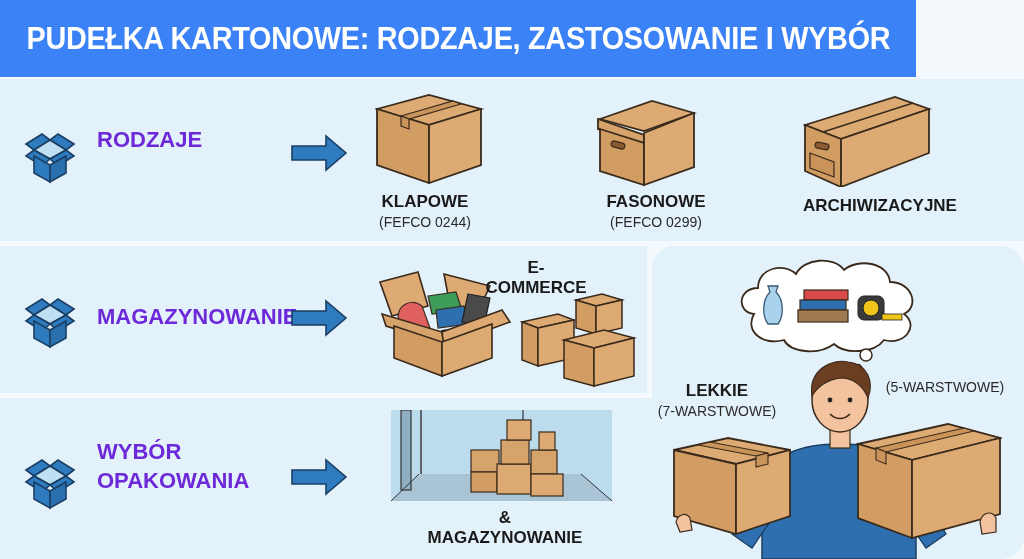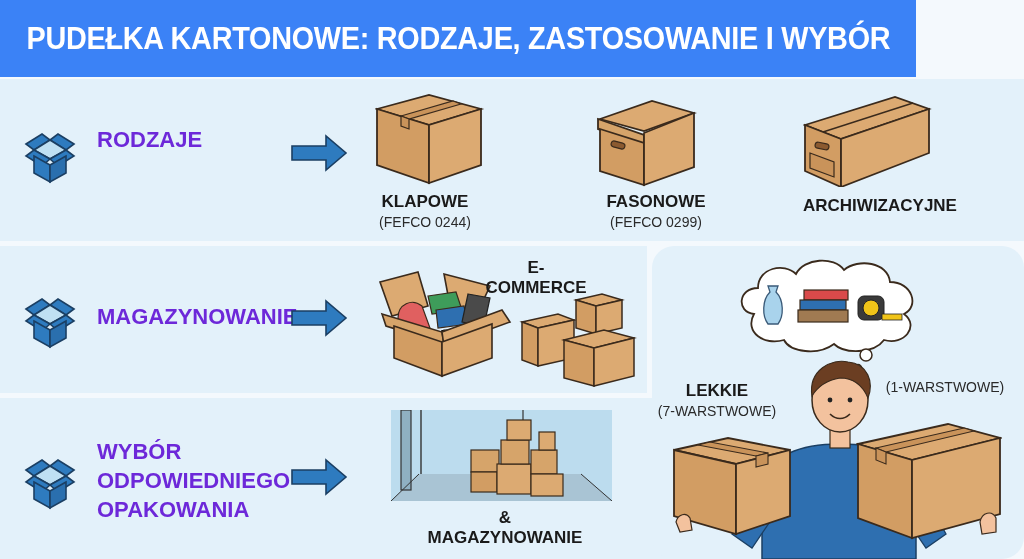--- a/index.html
+++ b/index.html
@@ -136,21 +136,20 @@
     <polygon points="76,56 116,46 116,84 76,94" fill="#dcaa72" stroke="#3a2a1c" stroke-width="1.5"></polygon>
   </svg>
 </div>
 
 <div class="panel p3">
   <svg class="abs" style="left:22px;top:54px" width="56" height="60" viewBox="0 0 56 60">
       <use href="#blueBox"></use>
     </svg>
   <div class="abs rowlabel" style="left:97px;top:39px">
     <div>WYBÓR</div>
-    <div>ODPOWIEDNIEGO</div>
     <div>OPAKOWANIA</div>
   </div>
   <svg class="abs" style="left:290px;top:59px" width="58" height="40" viewBox="0 0 58 40">
       <use href="#arrow"></use>
     </svg>
 
   <svg class="abs" style="left:391px;top:12px" width="221" height="91" viewBox="0 0 221 91">
     <rect x="0" y="0" width="221" height="91" fill="#bcdcee"></rect>
     <polygon points="0,91 28,64 190,64 221,91" fill="#a9c4d4"></polygon>
     <rect x="10" y="0" width="10" height="80" fill="#8fb0c2" stroke="#333" stroke-width="1.2"></rect>
@@ -191,21 +190,21 @@
       <circle cx="137" cy="54" r="8" fill="#f0c419" stroke="#222"></circle>
       <rect x="148" y="60" width="20" height="6" fill="#f0c419" stroke="#222" stroke-width="0.8"></rect>
     </g>
   </svg>
 
   <div class="abs caption" style="left:0px;top:135px;width:130px">
     <b>LEKKIE</b>
     <span class="sub">(7-WARSTWOWE)</span>
   </div>
   <div class="abs caption" style="left:228px;top:131px;width:130px">
-    <span class="sub">(1-WARSTWOWE)</span>
+    <span class="sub">(5-WARSTWOWE)</span>
   </div>
 
   <svg class="abs" style="left:40px;top:108px" width="290" height="205" viewBox="0 0 290 205">
     <path d="M70,128 C80,100 110,90 148,90 C186,90 214,100 224,128 L224,205 L70,205 Z" fill="#2e6fb0" stroke="#1b3f63" stroke-width="1.5"></path>
     <path d="M40,180 C50,160 70,150 78,140 L90,150 L60,194 Z" fill="#2e6fb0" stroke="#1b3f63" stroke-width="1.3"></path>
     <path d="M254,180 C244,160 224,150 216,140 L204,150 L234,194 Z" fill="#2e6fb0" stroke="#1b3f63" stroke-width="1.3"></path>
     <rect x="138" y="72" width="20" height="22" fill="#f3c29e" stroke="#3a2a1c" stroke-width="1.2"></rect>
     <ellipse cx="148" cy="46" rx="28" ry="32" fill="#f3c29e" stroke="#3a2a1c" stroke-width="1.5"></ellipse>
     <path d="M120,42 C116,16 140,4 156,8 C176,10 182,28 176,44 C170,30 160,24 148,24 C136,26 126,32 120,42 Z" fill="#6b3e22" stroke="#3a2a1c" stroke-width="1.2"></path>
     <circle cx="138" cy="46" r="2.4" fill="#222"></circle>

